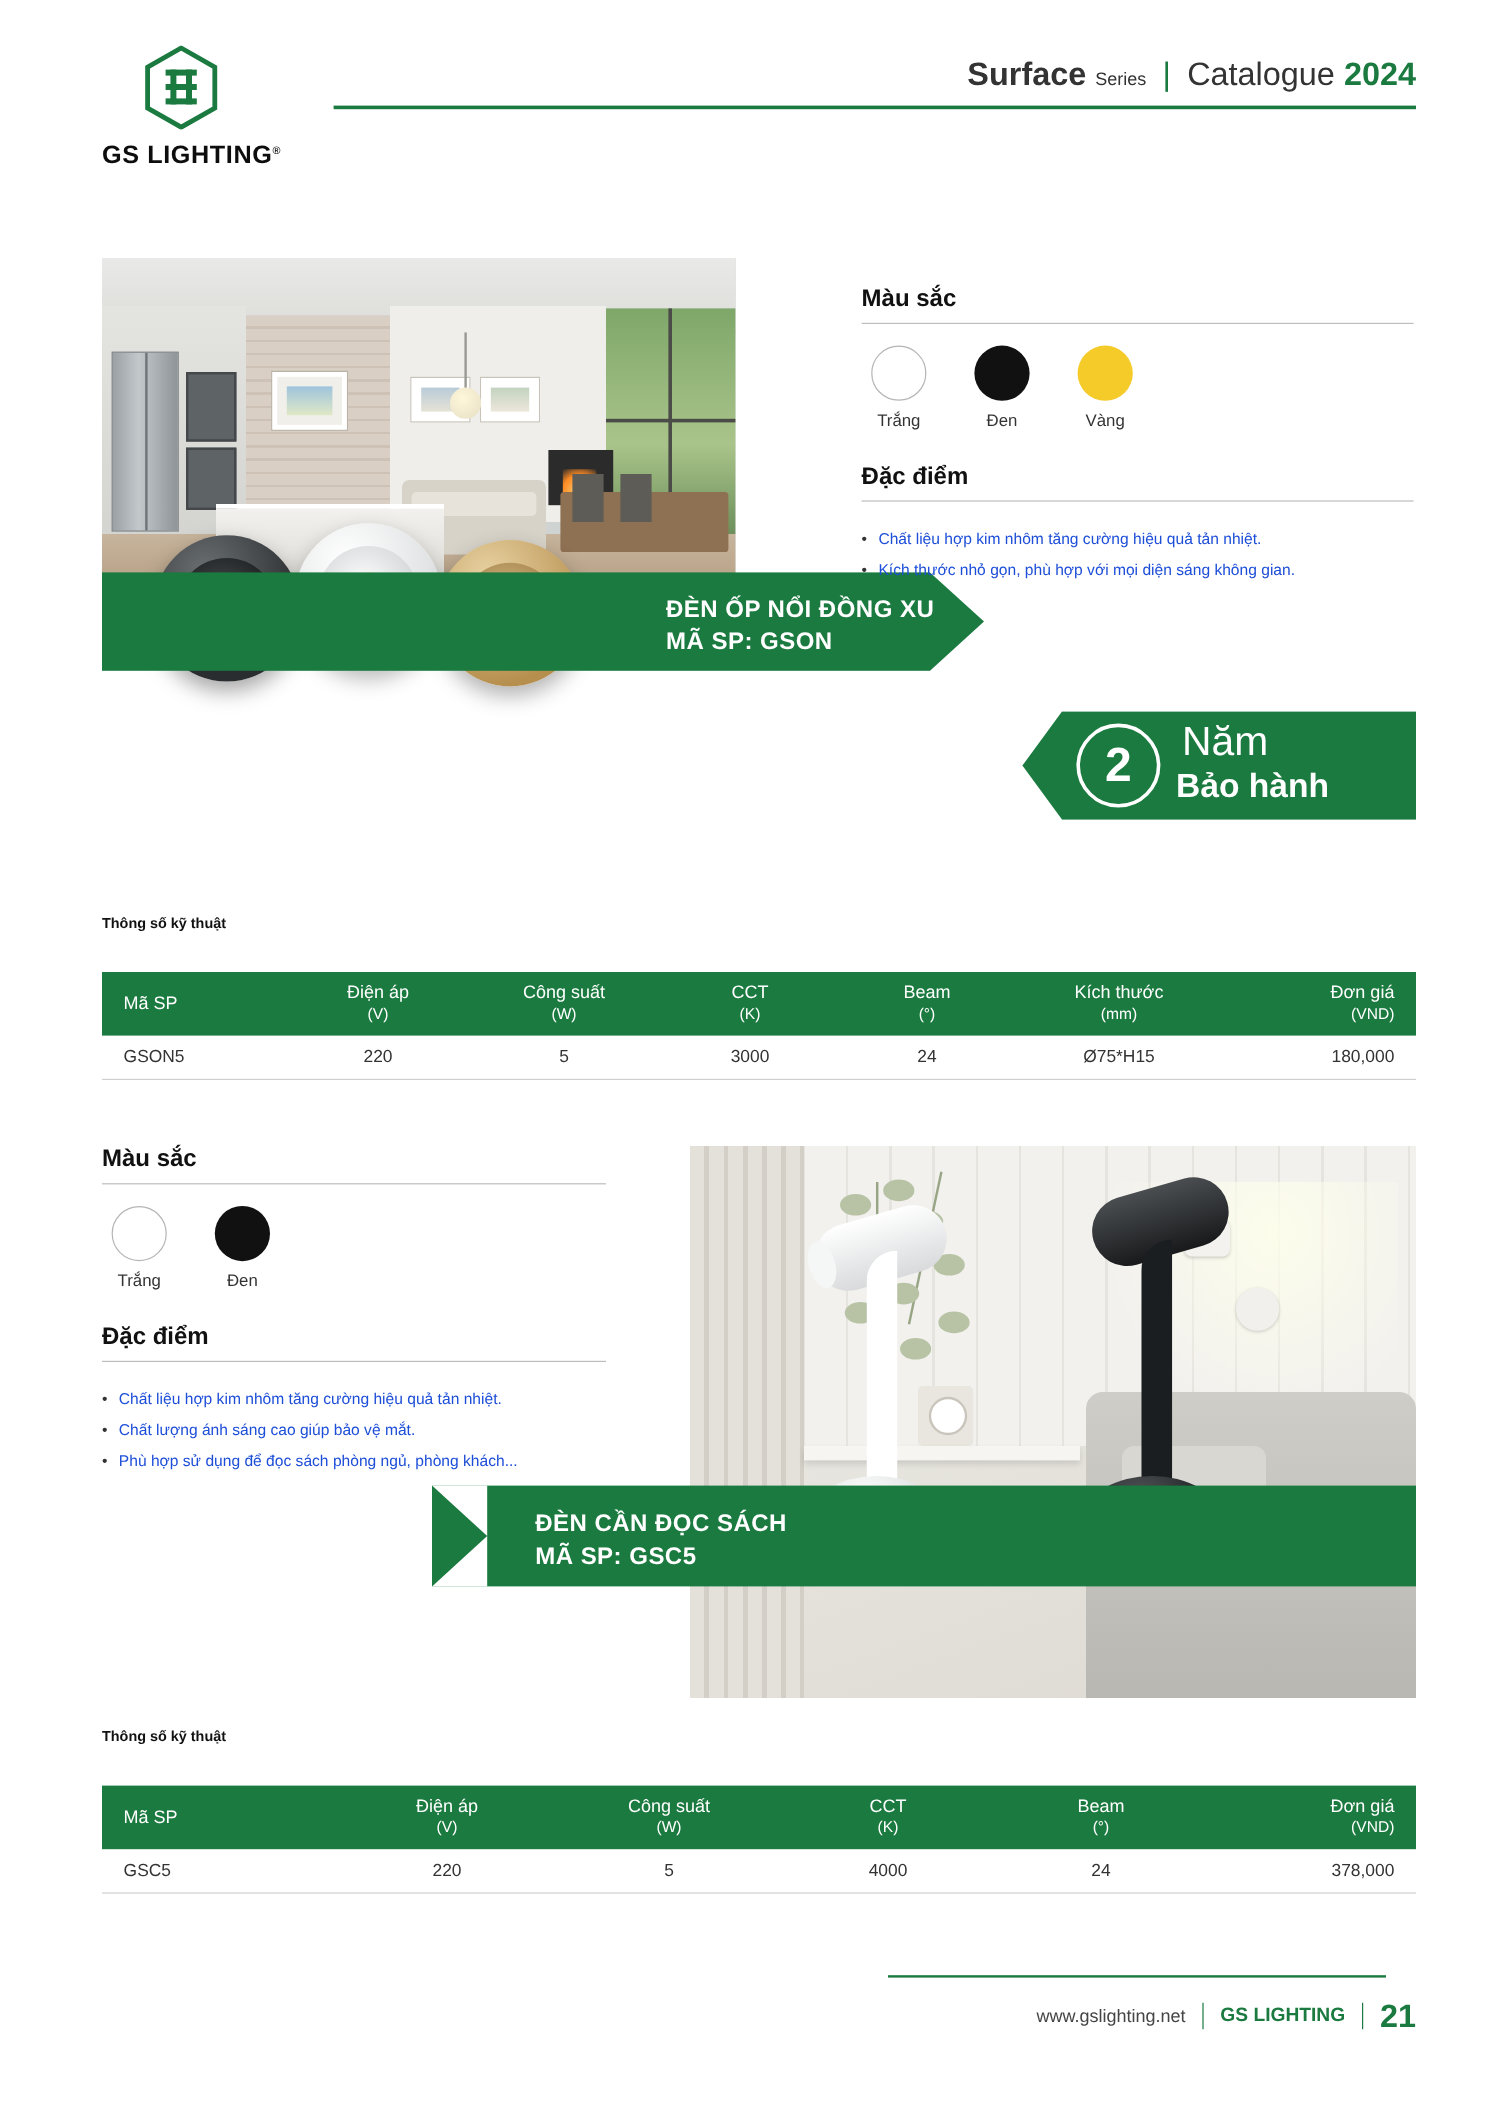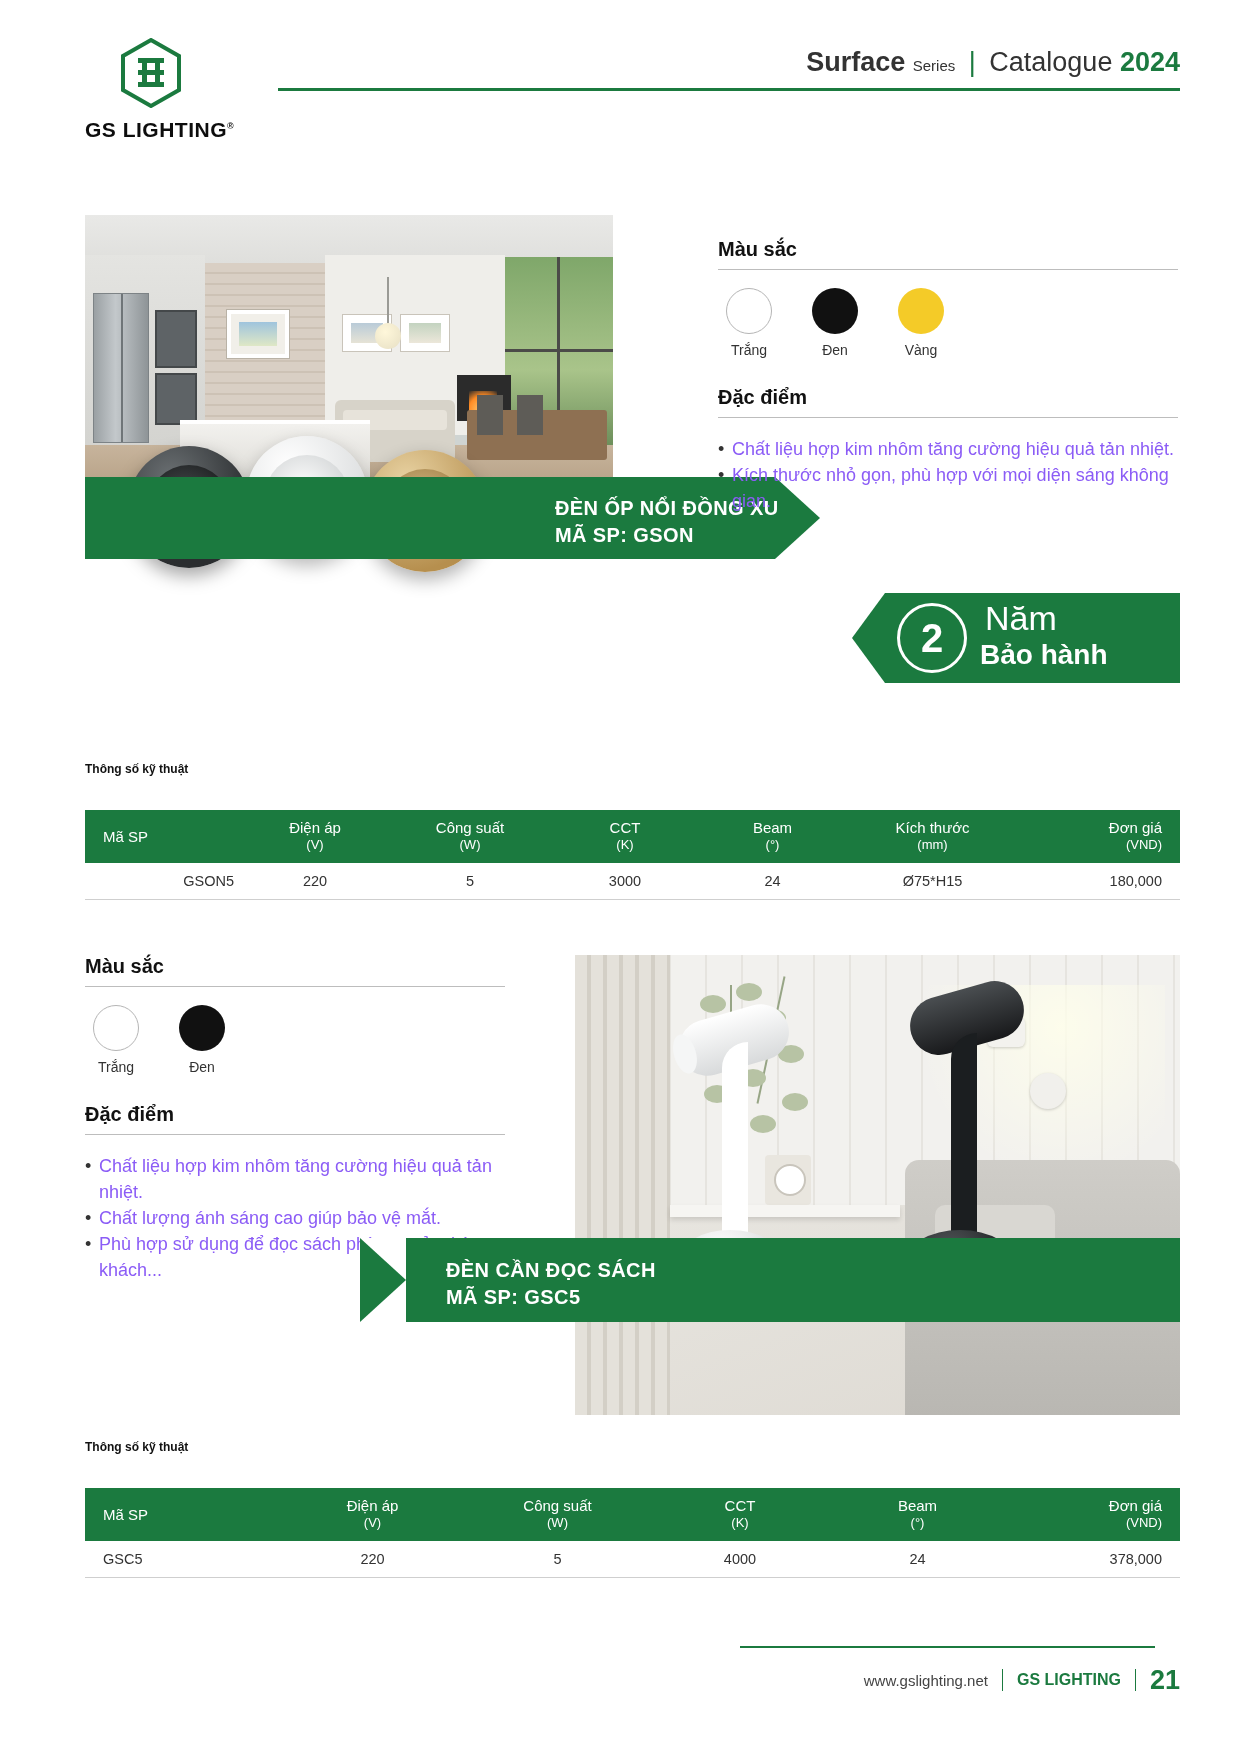--- a/index.html
+++ b/index.html
@@ -163,21 +163,21 @@
   .title-rule { height: 1px; background: #bdbdbd; margin-bottom: 18px; }
   .swatches { display: flex; gap: 24px; }
   .swatch { width: 62px; text-align: center; }
   .dot { width: 46px; height: 46px; border-radius: 50%; margin: 0 auto; }
   .dot-white { background: #ffffff; border: 1px solid #b5b5b5; }
   .dot-black { background: #111111; }
   .dot-yellow { background: #f4cb28; }
   .sw-label { font-size: 14px; color: #333; margin-top: 8px; }
   .feat-list { margin: 0; padding: 0; list-style: none; }
   .feat-list li {
-    font-size: 18px; color: #8b5cf6; line-height: 26px;
+    font-size: 13px; color: #1d4ed8; line-height: 26px;
     padding-left: 14px; position: relative;
   }
   .feat-list li:before {
     content: "•"; position: absolute; left: 0; top: 0; color: #333;
   }
 
   
   .warranty {
     position: absolute;
     left: 885px; top: 593px;
@@ -494,21 +494,21 @@
           <span class="u2">(mm)</span>
         </th>
       <th style="width:160px;text-align:right;padding-right:18px;">
           <span class="u1">Đơn giá</span>
           <span class="u2">(VND)</span>
         </th>
     </tr>
   </thead>
   <tbody>
     <tr>
-      <td style="text-align:right;padding-left:18px;margin-top:28px;">GSON5</td>
+      <td style="text-align:left;padding-left:18px;margin-top:28px;">GSON5</td>
       <td>220</td>
       <td>5</td>
       <td>3000</td>
       <td>24</td>
       <td>Ø75*H15</td>
       <td style="text-align:right;padding-right:18px;">180,000</td>
     </tr>
   </tbody>
 </table>
 

